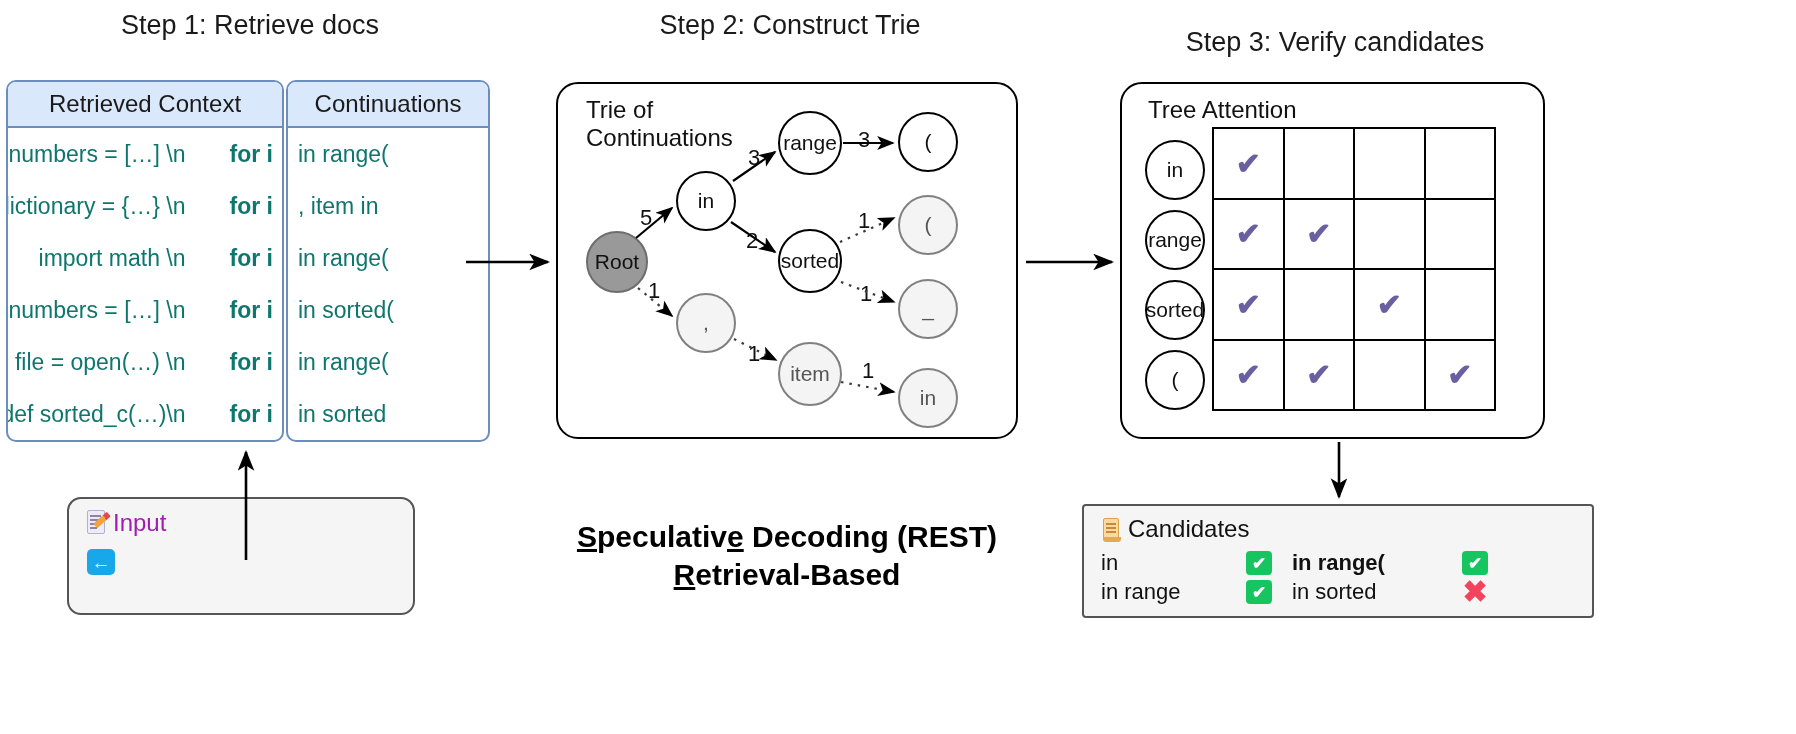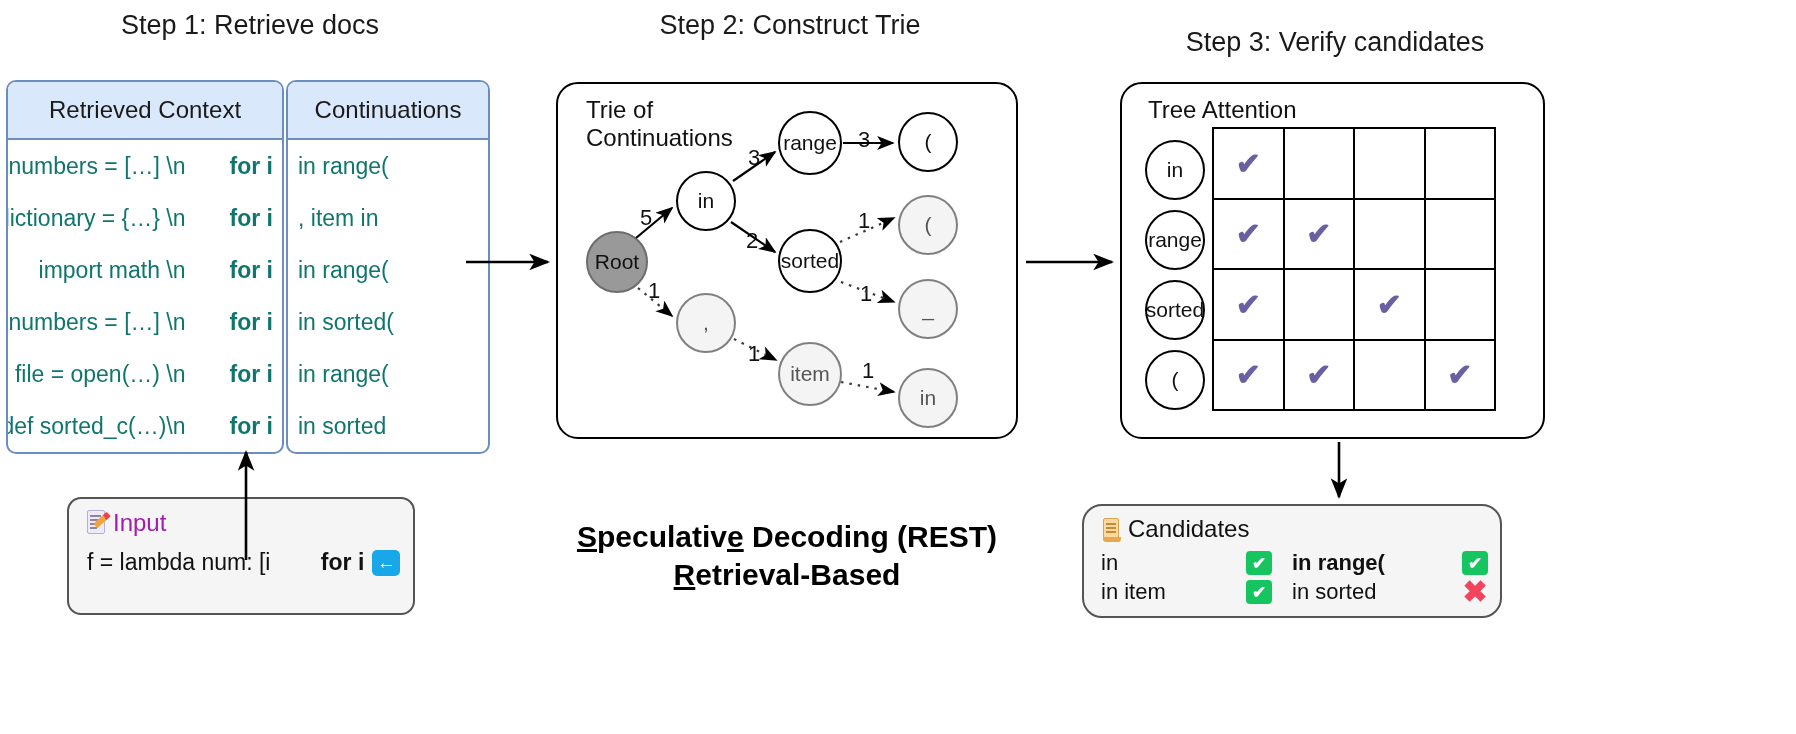--- a/index.html
+++ b/index.html
@@ -33,21 +33,21 @@
     background: #ffffff;
     overflow: hidden;
   }
   .tbl .th {
     background: #dae8fc;
     border-bottom: 2px solid #6c8ebf;
     font-size: 24px;
     display: flex;
     align-items: center;
     justify-content: center;
-    height: 58px;
+    height: 46px;
     color: #1a1a1a;
   }
   .tbl .rowcell {
     font-size: 23px;
     display: flex;
     align-items: center;
     height: 52px;
     color: #0f766e;
     white-space: nowrap;
   }
@@ -130,22 +130,22 @@
   #trie-panel { left: 556px; top: 82px; width: 462px; height: 357px; }
   #attn-panel { left: 1120px; top: 82px; width: 425px; height: 357px; }
 
   .panel-label {
     position: absolute;
     font-size: 24px; color: #111; white-space: pre; line-height: 1.18;
   }
 
   
   #cand-box {
-    left: 1082px; top: 504px; width: 420px; height: 114px;
-    border: 2px solid #555; border-radius: 20px; background: #f5f5f5;
+    left: 1082px; top: 504px; width: 512px; height: 114px;
+    border: 2px solid #555; border-radius: 4px; background: #f5f5f5;
   }
   .cand-title {
     font-size: 24px; display: flex; align-items: center; gap: 5px;
     padding: 9px 0 0 17px; color: #111;
   }
   .cand-grid {
     display: grid;
     grid-template-columns: 145px 46px 170px 46px;
     padding: 7px 0 0 17px;
     row-gap: 3px;
@@ -251,21 +251,20 @@
       <span class="pg"></span>
       <span class="ln" style="top:5px"></span>
       <span class="ln" style="top:9px"></span>
       <span class="ln" style="top:13px"></span>
       <span class="ln" style="top:17px; width:7px"></span>
       <span class="pen"></span>
     </span>
     <span>Input</span>
   </div>
   <div class="note-body">
-    <span><span>f = lambda num: [i </span><span class="bold">for i</span></span>
     <span class="arrow-badge">←</span>
   </div>
 </div>
 
 <div class="panel" id="trie-panel"></div>
 <div class="panel-label" style="left:586px; top:96px;">Trie of
 Continuations</div>
 
 <div class="node root" style="left:586px; top:231px; width:62px; height:62px;">Root</div>
 <div class="node" style="left:676px; top:171px; width:60px; height:60px;">in</div>
@@ -329,21 +328,21 @@
       <span class="ln" style="top:15px"></span>
       <span class="curl"></span>
     </span>
     <span>Candidates</span>
   </div>
   <div class="cand-grid">
     <span class="lbl">in</span>
     <span class="check-badge">✔</span>
     <span class="lbl b">in range(</span>
     <span class="check-badge">✔</span>
-    <span class="lbl">in item</span>
+    <span class="lbl">in range</span>
     <span class="check-badge">✔</span>
     <span class="lbl">in sorted</span>
     <span class="cross-badge">✖</span>
   </div>
 </div>
 
 <svg id="overlay">
   <defs>
     <marker id="ah" markerWidth="9" markerHeight="9" refX="7.2" refY="3.2" orient="auto">
       <path d="M0,0 L8,3.2 L0,6.4 L2,3.2 z" fill="#000"></path>

